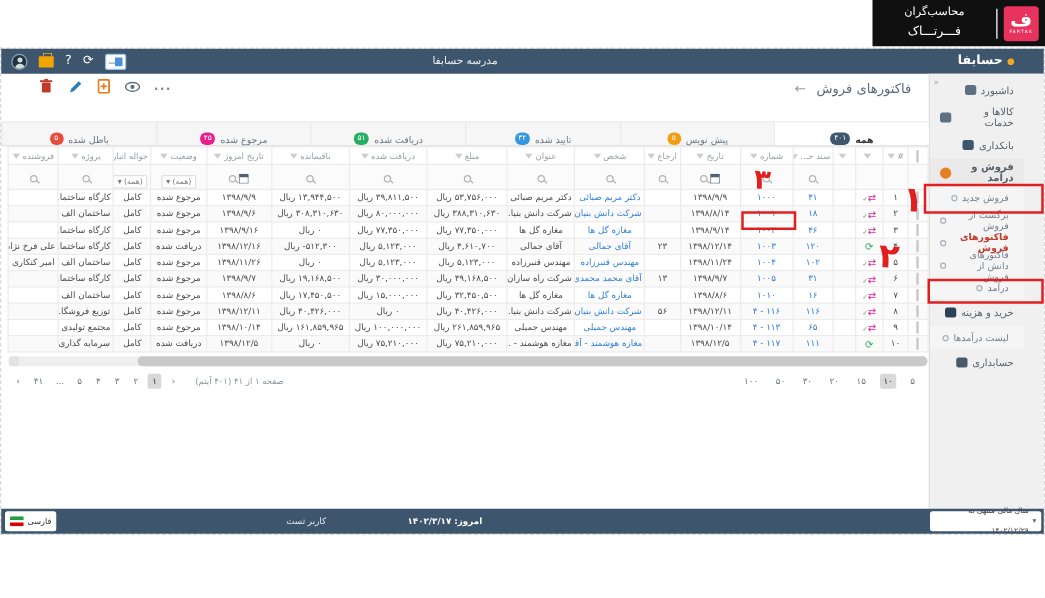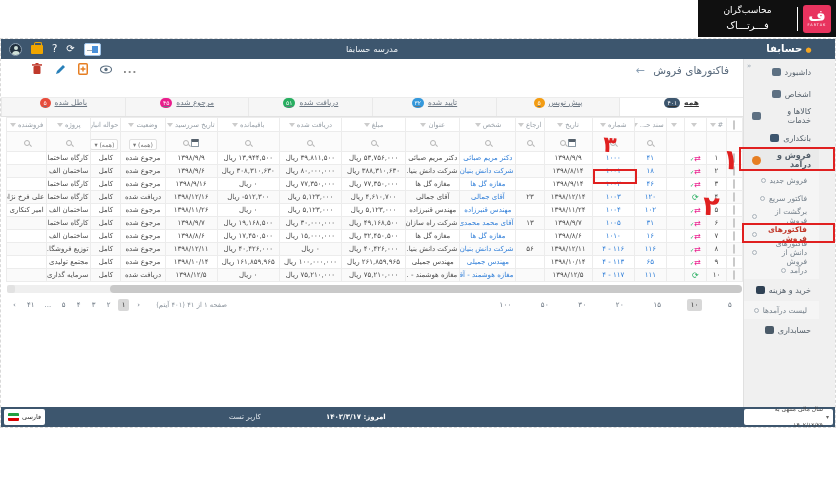--- a/index.html
+++ b/index.html
@@ -55,21 +55,21 @@
   .sb-ico{flex:0 0 auto;width:9px;height:8px;border-radius:2px;background:#5d7082;}
   .cart-icon{background:#e67e22;border-radius:50%;width:9px;height:9px;}
   .bank-icon{background:#3d566e;}
   .wallet-icon{background:#2f4154;}
   .warehouse-icon{background:#41586e;}
   .calculator-icon{background:#4a5a68;}
   .dot-icon{width:5px;height:5px;border:1px solid #a9b2ba;background:transparent;border-radius:50%;}
 
   
   .tabs{position:absolute;top:58px;right:92px;left:0;height:20px;display:flex;background:#f6f6f6;border-bottom:1px solid #e2e2e2;border-top:1px solid #ececec;}
-  .tab{flex:1;display:flex;align-items:flex-start;justify-content:center;gap:4px;font-size:7.5px;color:#6b7682;border-left:1px solid #e9e9e9;cursor:pointer;text-decoration:underline;}
+  .tab{flex:1;display:flex;align-items:flex-end;justify-content:center;gap:4px;font-size:7.5px;color:#6b7682;border-left:1px solid #e9e9e9;cursor:pointer;}
   .tab.active{background:#fff;color:#333;font-weight:bold;}
   .badge{display:inline-block;min-width:11px;padding:1px 3px;border-radius:8px;color:#fff;font-size:6px;line-height:8px;text-align:center;font-weight:normal;}
 
   
   .tbl{position:absolute;top:78px;right:92px;left:5px;}
   table{width:100%;border-collapse:collapse;table-layout:fixed;direction:rtl;}
   th,td{border:1px solid #ececec;overflow:hidden;white-space:nowrap;}
   thead th{height:14px;font-size:6.8px;color:#98a0a8;font-weight:normal;background:#fff;padding:0 2px;}
   tr.frow td{height:14px;background:#fbfbfb;text-align:center;padding:0 2px;}
   tbody tr.drow td{height:13px;font-size:7px;color:#4a4a4a;padding:0 2px;text-align:center;}
@@ -95,21 +95,21 @@
   .sync-green{color:#27ae60;font-size:8px;}
 
   
   .hscroll{position:absolute;top:246px;right:93px;left:6px;height:8px;background:#efefef;border-radius:4px;}
   .hthumb{position:absolute;left:14%;right:0;top:0;height:8px;background:#c9c9c9;border-radius:4px;}
   .hscroll .larrow{position:absolute;left:0;top:0;width:8px;height:8px;background:#e2e2e2;border-radius:2px;}
   .pager{position:absolute;top:260px;left:8px;display:flex;direction:ltr;align-items:center;gap:4px;font-size:7px;color:#6b7682;}
   .pbtn{min-width:11px;text-align:center;padding:2px 3px;border-radius:2px;cursor:pointer;}
   .pbtn.cur{background:#d8d8d8;color:#333;}
   .pinfo{margin-left:8px;font-size:6.8px;color:#8a939c;direction:rtl;}
-  .sizes{position:absolute;top:260px;right:100px;display:flex;direction:ltr;gap:23px;font-size:7px;color:#6b7682;font-family:Liberation Mono, monospace;}
+  .sizes{position:absolute;top:260px;right:100px;display:flex;direction:ltr;gap:8px;font-size:7px;color:#6b7682;}
   .szbtn{padding:2px 3px;border-radius:2px;cursor:pointer;}
   .szbtn.cur{background:#d8d8d8;color:#333;}
 
   
   .statusbar{position:absolute;left:0;right:0;bottom:0;height:20px;background:#3d566e;}
   .fiscal{position:absolute;right:2px;top:2px;height:16px;background:#fff;border-radius:2px;font-size:6px;color:#444;line-height:16px;padding:0 4px;display:flex;align-items:center;gap:3px;direction:rtl;width:89px;}
   .fiscal .caret{color:#666;font-size:6px;}
   .today{position:absolute;left:325px;top:0;height:20px;line-height:20px;color:#fff;font-size:7px;font-weight:bold;}
   .userlbl{position:absolute;left:228px;top:0;height:20px;line-height:20px;color:#e8edf2;font-size:7px;}
   .langbox{position:absolute;left:3px;top:2px;height:16px;background:#fff;border-radius:2px;display:flex;direction:ltr;align-items:center;gap:3px;padding:0 4px;font-size:6.5px;color:#333;}
@@ -184,41 +184,33 @@
   </div>
 
   <div class="sidebar">
     <div class="sb-collapse">«</div>
     <div class="sb-list" id="sb-list">
         <div class="sb-item main">
           <span>داشبورد</span>
           <span class="sb-ico gauge-icon"></span>
         </div>
         <div class="sb-item main">
-          <span>اشخاص</span>
-          <span class="sb-ico people-icon"></span>
-        </div>
-        <div class="sb-item main">
           <span>کالاها و خدمات</span>
           <span class="sb-ico box-icon"></span>
         </div>
         <div class="sb-item main">
           <span>بانکداری</span>
           <span class="sb-ico bank-icon"></span>
         </div>
         <div class="sb-item main open">
           <span>فروش و درآمد</span>
           <span class="sb-ico cart-icon"></span>
         </div>
         <div class="sb-item sub">
           <span>فروش جدید</span>
-          <span class="sb-ico dot-icon"></span>
-        </div>
-        <div class="sb-item sub">
-          <span>فاکتور سریع</span>
           <span class="sb-ico dot-icon"></span>
         </div>
         <div class="sb-item sub">
           <span>برگشت از فروش</span>
           <span class="sb-ico dot-icon"></span>
         </div>
         <div class="sb-item sub active">
           <span>فاکتورهای فروش</span>
           <span class="sb-ico dot-icon"></span>
         </div>
@@ -302,21 +294,21 @@
             <th><span class="funnel"></span></th>
             <th><span>سند حـ..</span><span class="funnel"></span></th>
             <th><span>شماره</span><span class="funnel"></span></th>
             <th><span>تاریخ</span><span class="funnel"></span></th>
             <th><span>ارجاع</span><span class="funnel"></span></th>
             <th><span>شخص</span><span class="funnel"></span></th>
             <th><span>عنوان</span><span class="funnel"></span></th>
             <th><span>مبلغ</span><span class="funnel"></span></th>
             <th><span>دریافت شده</span><span class="funnel"></span></th>
             <th><span>باقیمانده</span><span class="funnel"></span></th>
-            <th><span>تاریخ سررسید</span><span class="funnel"></span></th>
+            <th><span>تاریخ امروز</span><span class="funnel"></span></th>
             <th><span>وضعیت</span><span class="funnel"></span></th>
             <th><span>حواله انبار</span></th>
             <th><span>پروژه</span><span class="funnel"></span></th>
             <th><span>فروشنده</span><span class="funnel"></span></th>
           </tr>
           <tr class="frow">
             <td></td>
             <td></td>
             <td></td>
             <td></td>

